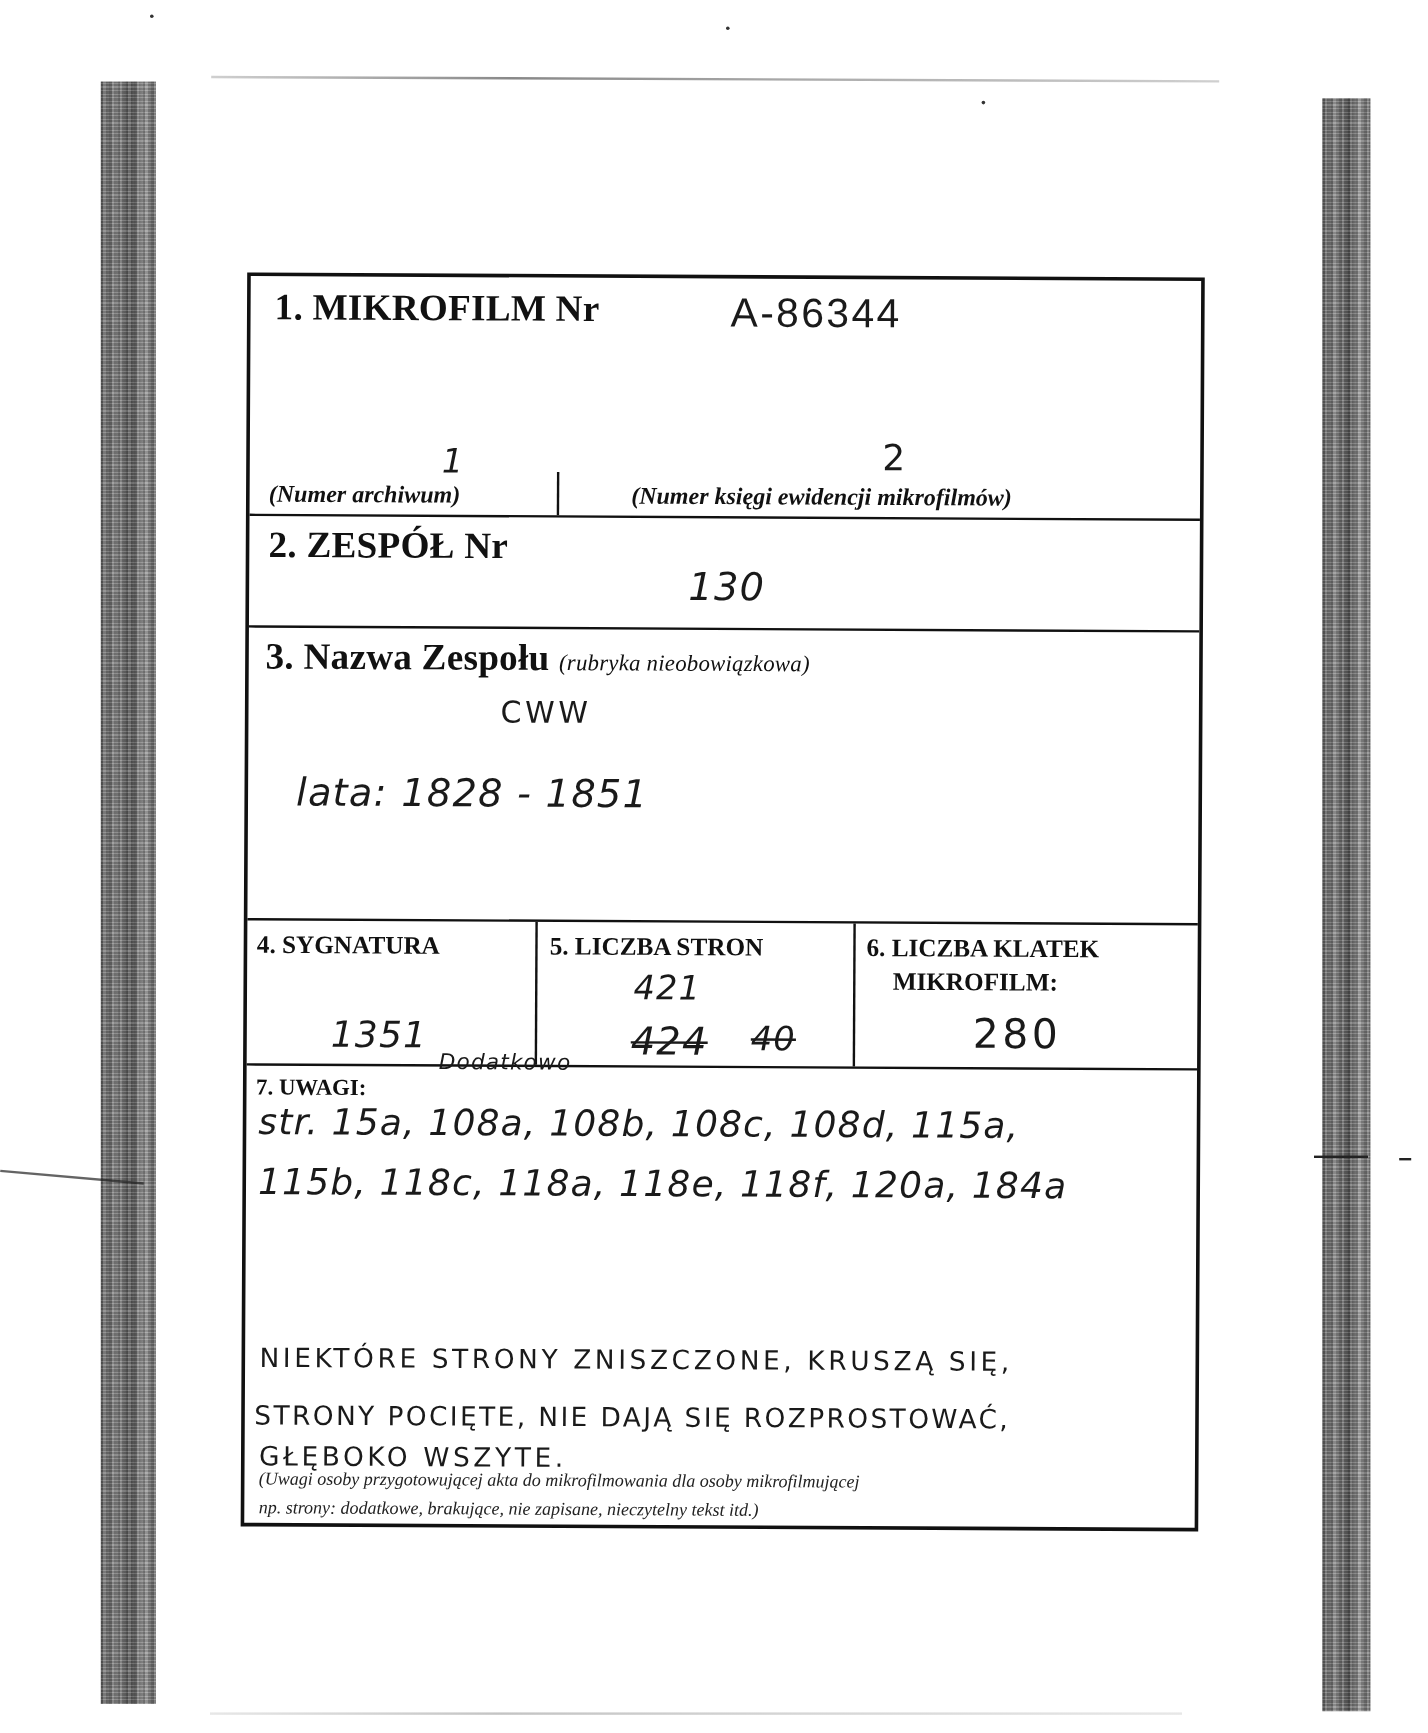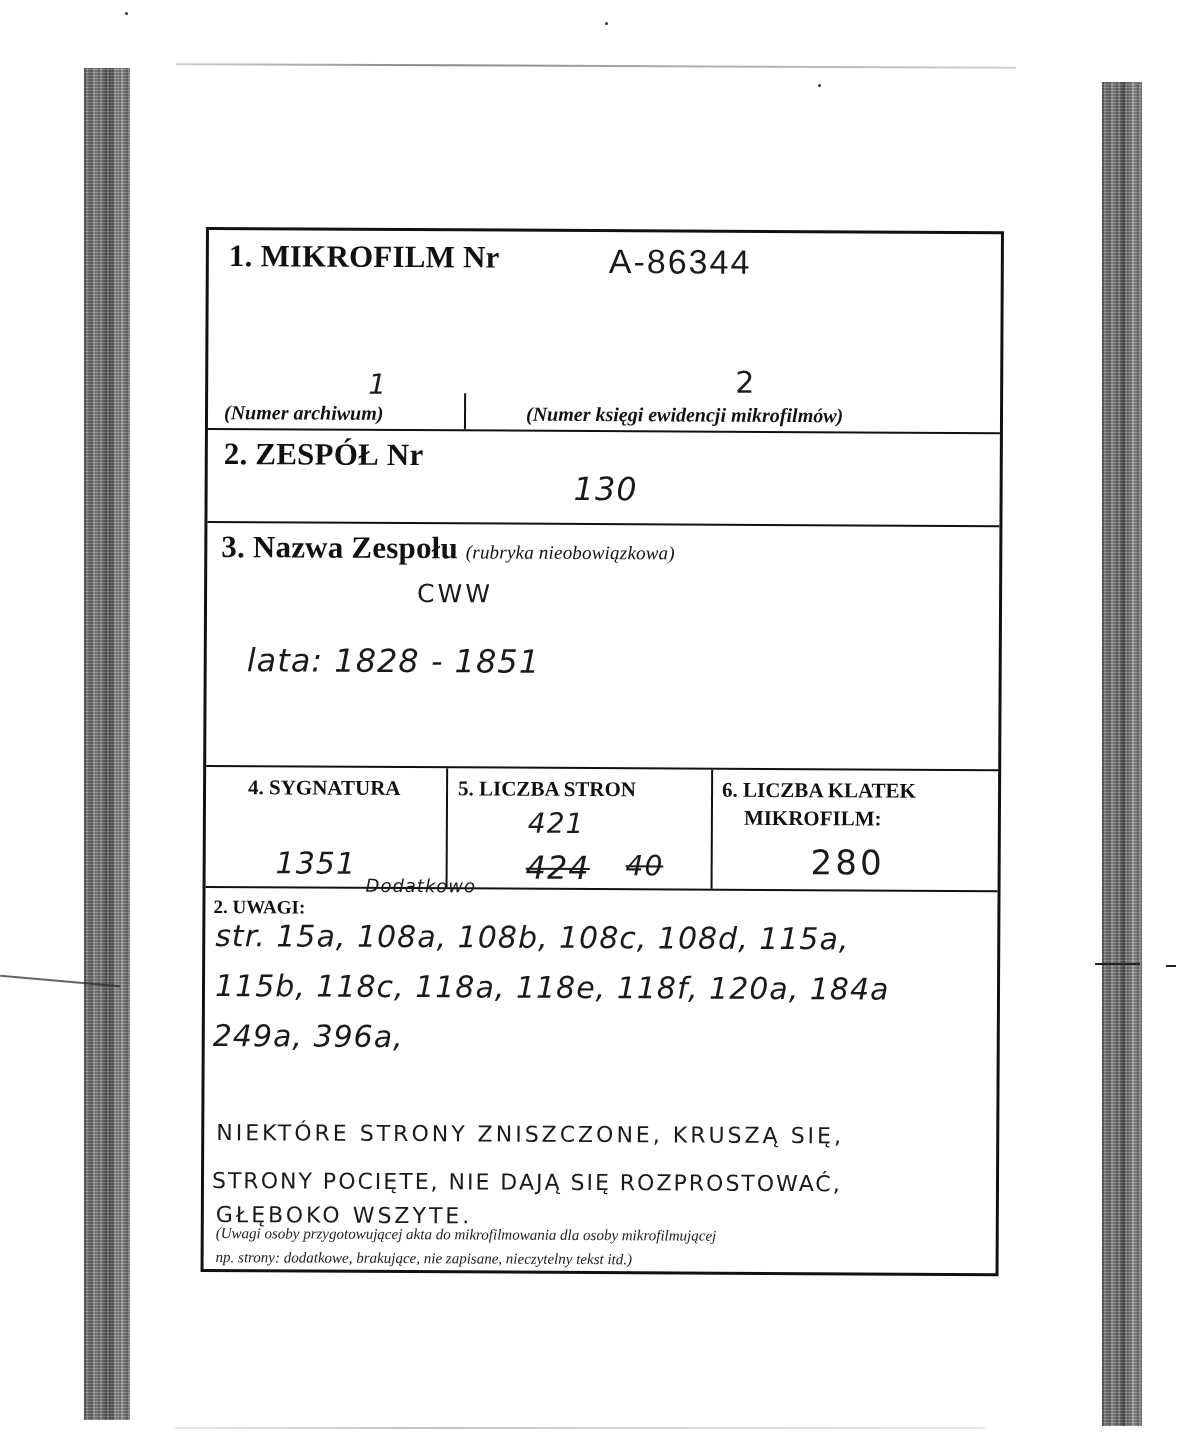--- a/index.html
+++ b/index.html
@@ -97,39 +97,38 @@
       <span style="font-weight:normal;font-style:italic;font-size:19px;">(rubryka nieobowiązkowa)</span>
     </div>
     <div class="hand" style="left:210px;top:55px;font-size:25px;font-style:normal;letter-spacing:3px;text-align:right;">CWW</div>
     <div class="hand" style="left:40px;top:118px;font-size:32px;">lata: 1828 - 1851</div>
   </div>
 
   <div class="row r4">
     <div class="vdiv" style="left:240px;top:0;height:119px;"></div>
     <div class="vdiv" style="left:505px;top:0;height:119px;"></div>
 
-    <div class="label-med" style="left:8px;top:8px;margin-left:34px;">4. SYGNATURA</div>
+    <div class="label-med" style="left:8px;top:8px;">4. SYGNATURA</div>
     <div class="hand" style="left:70px;top:78px;font-size:30px;text-align:center;">1351</div>
 
     <div class="label-med" style="left:252px;top:8px;">5. LICZBA  STRON</div>
     <div class="hand" style="left:322px;top:38px;font-size:28px;">421</div>
     <div class="hand strike" style="left:320px;top:80px;font-size:32px;">424</div>
     <div class="hand strike" style="left:420px;top:80px;font-size:28px;">40</div>
 
     <div class="label-med" style="left:516px;top:8px;">6. LICZBA  KLATEK</div>
     <div class="label-med" style="left:538px;top:36px;">MIKROFILM:</div>
     <div class="hand" style="left:605px;top:72px;font-size:34px;font-style:normal;letter-spacing:3px;">280</div>
   </div>
 
   <div class="row r7">
-    <div class="label-med" style="left:8px;top:8px;font-size:19px;">2. UWAGI:</div>
+    <div class="label-med" style="left:8px;top:8px;font-size:19px;">7. UWAGI:</div>
     <div class="hand" style="left:160px;top:-14px;font-size:18px;">Dodatkowo</div>
     <div class="hand" style="left:10px;top:30px;font-size:30px;white-space:nowrap;">str. 15a, 108a, 108b, 108c, 108d, 115a,</div>
     <div class="hand" style="left:10px;top:80px;font-size:30px;white-space:nowrap;">115b, 118c, 118a, 118e, 118f, 120a, 184a</div>
-    <div class="hand" style="left:8px;top:130px;font-size:30px;white-space:nowrap;">249a, 396a,</div>
 
     <div class="hand" style="left:12px;top:232px;font-size:22px;font-style:normal;letter-spacing:3px;white-space:nowrap;">NIEKTÓRE STRONY ZNISZCZONE, KRUSZĄ SIĘ,</div>
     <div class="hand" style="left:8px;top:280px;font-size:22px;font-style:normal;letter-spacing:2px;white-space:nowrap;">STRONY POCIĘTE, NIE DAJĄ SIĘ ROZPROSTOWAĆ,</div>
     <div class="hand" style="left:12px;top:314px;font-size:22px;font-style:normal;letter-spacing:3px;white-space:nowrap;">GŁĘBOKO WSZYTE.</div>
 
     <div class="footnote" style="left:12px;top:333px;white-space:nowrap;">(Uwagi osoby przygotowującej akta do mikrofilmowania dla osoby mikrofilmującej</div>
     <div class="footnote" style="left:12px;top:357px;white-space:nowrap;">np. strony: dodatkowe, brakujące, nie zapisane, nieczytelny tekst itd.)</div>
   </div>
 </div>
 

